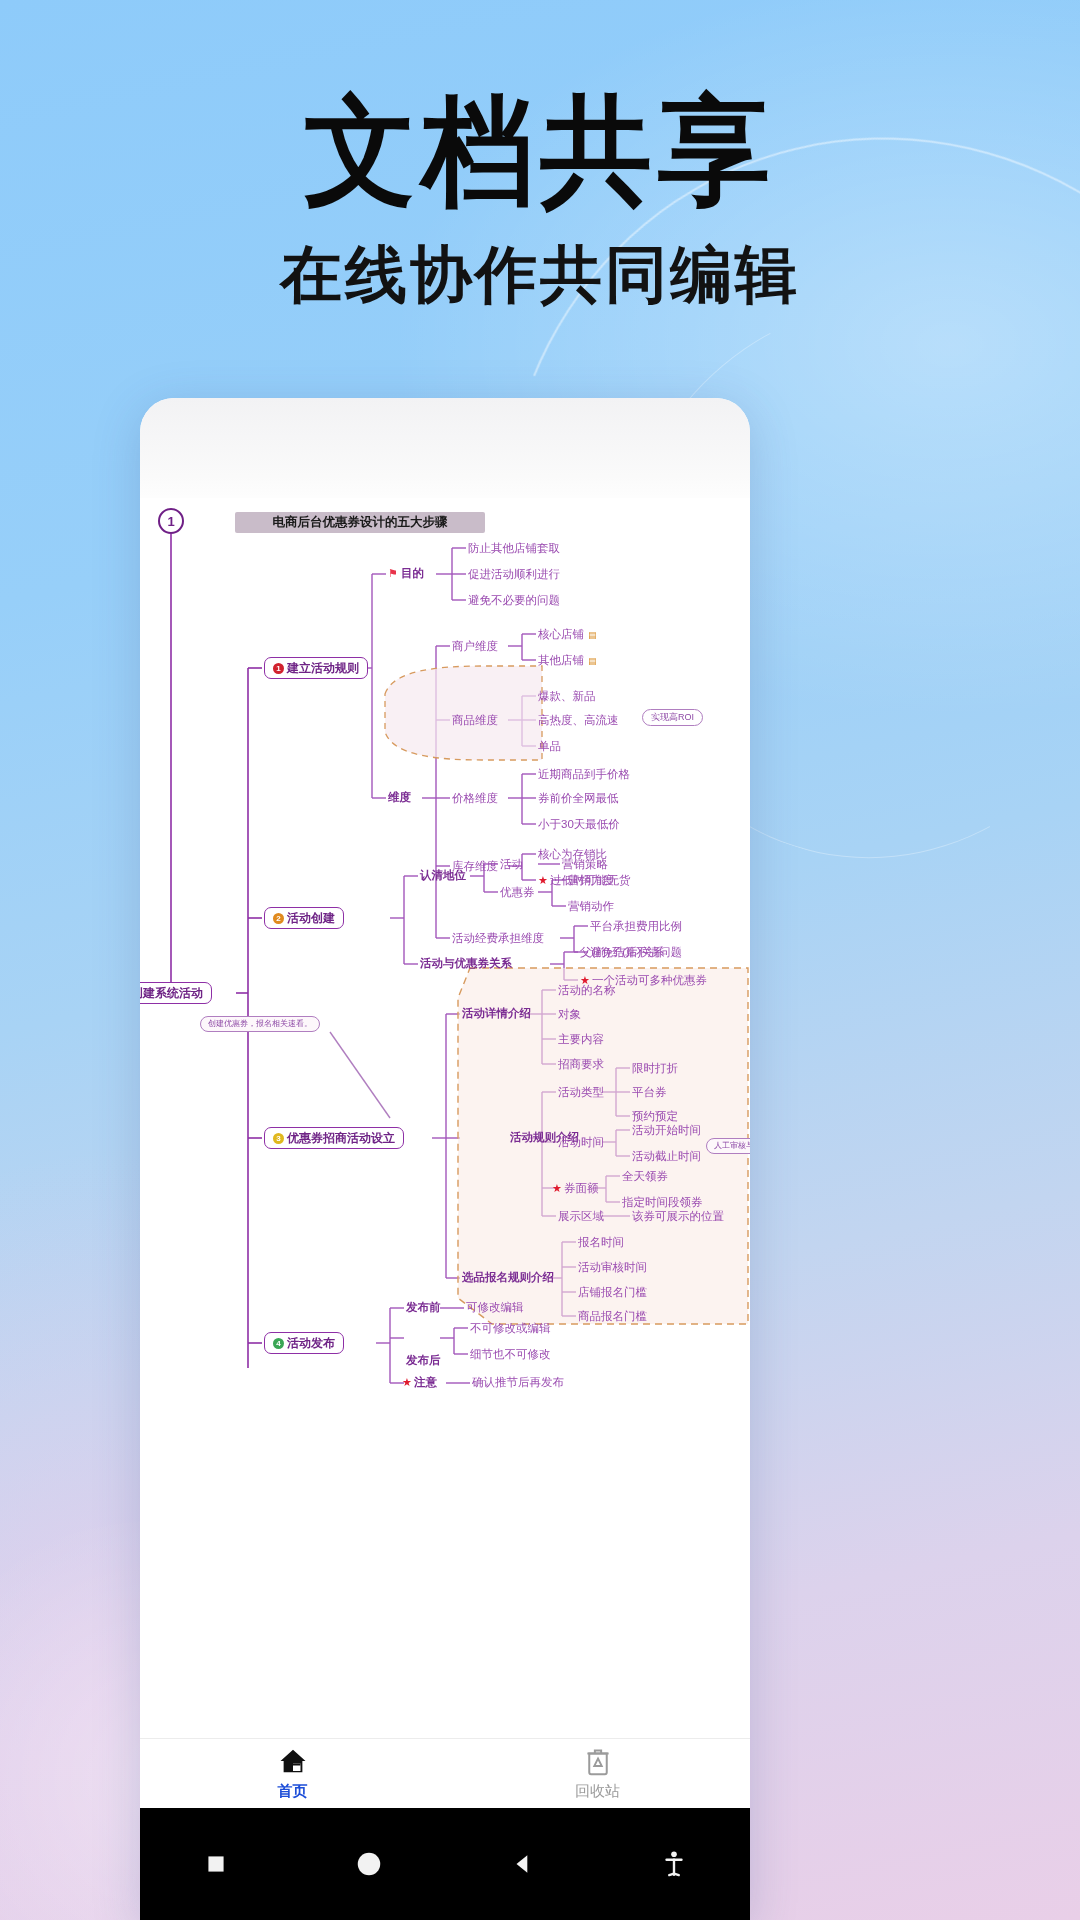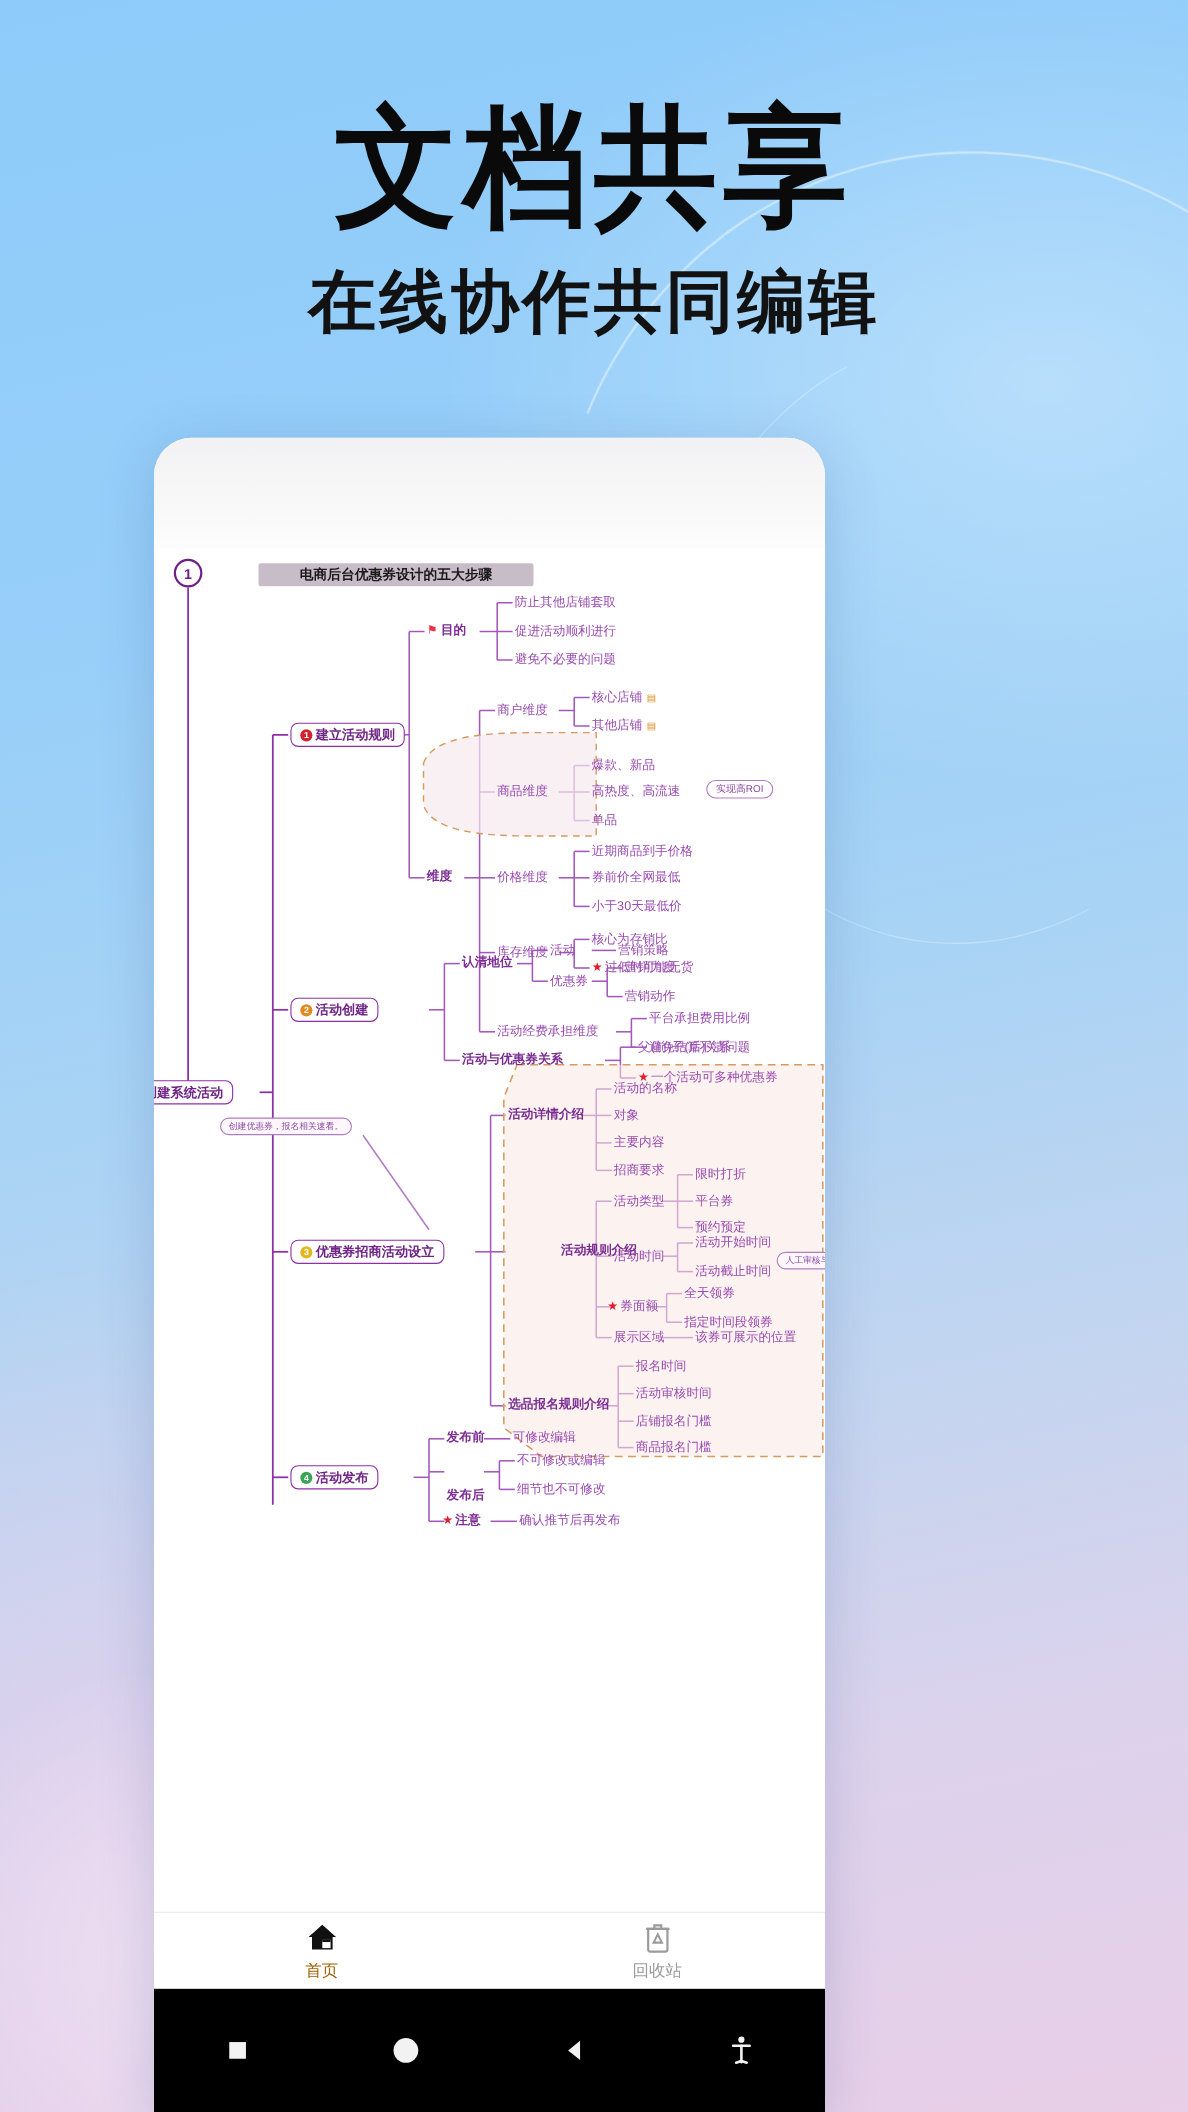--- a/index.html
+++ b/index.html
@@ -113,21 +113,21 @@
   .star { color:#e01b2e; margin-right:2px; font-size:11px; }
   .minicon { color:#d98f2a; font-size:9px; margin-left:4px; }
   
   .tabbar {
     position:absolute; left:0; right:0; bottom:112px; height:70px;
     background:#ffffff; border-top:1px solid #ececec;
     display:flex; align-items:center;
   }
   .tab { flex:1; display:flex; flex-direction:column; align-items:center; gap:6px; }
   .tab-label { font-size:15px; color:#9b9b9b; }
-  .tab.active .tab-label { color:#a16207; font-weight:400; }
+  .tab.active .tab-label { color:#1d4ed8; font-weight:700; }
   .tab-ico { width:30px; height:30px; display:block; }
   
   .navbar {
     position:absolute; left:0; right:0; bottom:0; height:112px;
     background:#000; display:flex; align-items:center; justify-content:space-around;
   }
   .navbar .g { color:#fff; opacity:.95; display:flex; align-items:center; justify-content:center; }
 </style>
 </head>
 <body>

